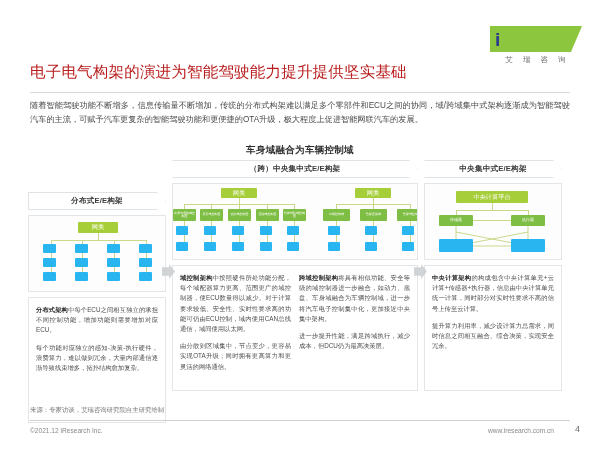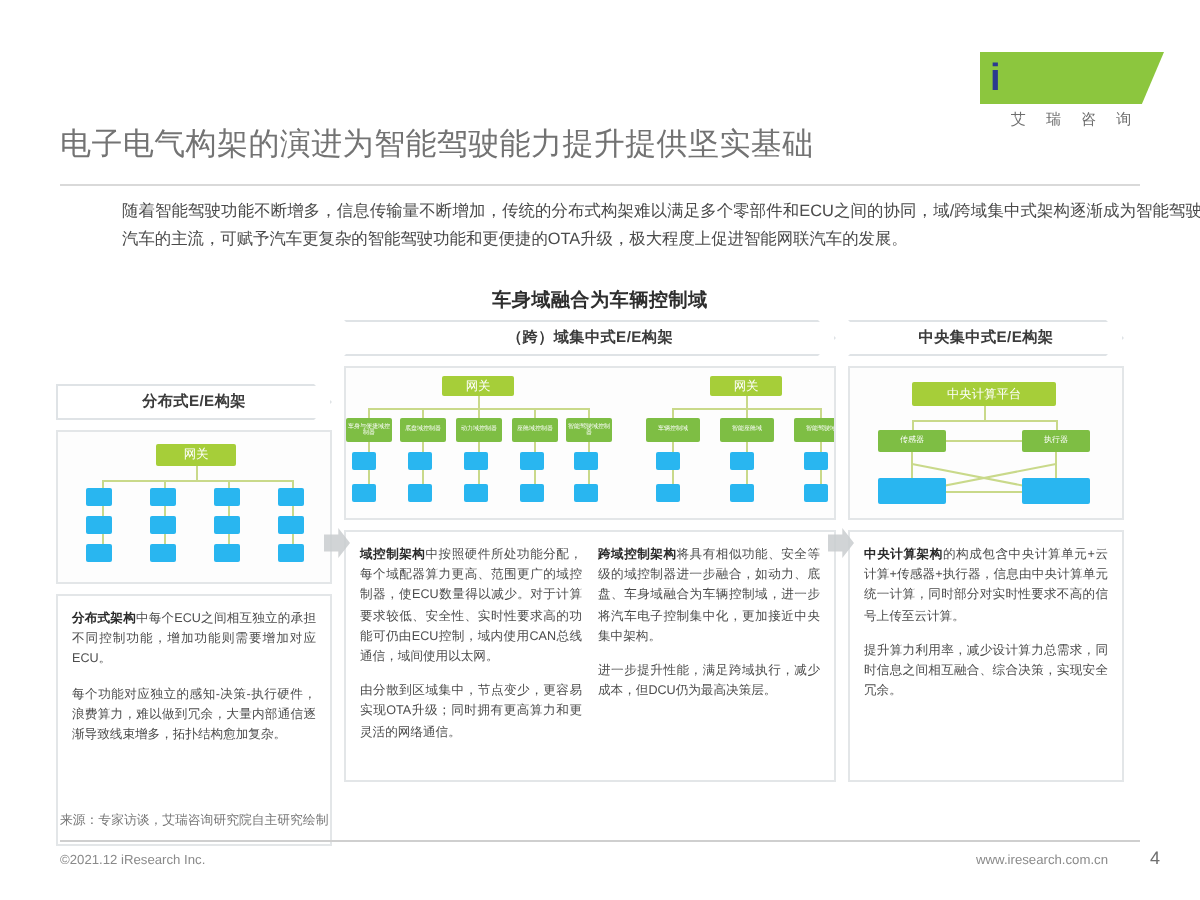--- a/index.html
+++ b/index.html
@@ -34,28 +34,28 @@
     padding-left:3px;
   }
 
   .h1{
     position:absolute;left:30px;top:26px;
     font-size:25px;color:#8cc63e;letter-spacing:2px;
     font-weight:400;
   }
   .h2{
     position:absolute;left:30px;top:62px;
-    font-size:15.5px;color:#737373;font-weight:500;letter-spacing:0.2px;
+    font-size:15.5px;color:#b91c1c;font-weight:500;letter-spacing:0.2px;
   }
   .rule{
     position:absolute;left:30px;top:92px;width:540px;height:1px;background:#d9d9d9;
   }
   .lede{
     position:absolute;left:30px;top:99px;width:540px;
-    font-size:8.2px;line-height:1.72;color:#4a4a4a;text-align:justify;margin-left:31px;
+    font-size:8.2px;line-height:1.72;color:#4a4a4a;text-align:justify;
   }
 
   
   .chart-title{
     position:absolute;left:0;right:0;top:144px;text-align:center;
     font-size:9.5px;font-weight:bold;color:#2e2e2e;letter-spacing:0.3px;
   }
 
   .stage{position:absolute;left:28px;top:160px;width:544px;height:240px;}
 
@@ -173,21 +173,21 @@
           <div class="ecu" style="left:110px;top:42px;width:13px;height:9px;"></div>
           <div class="ecu" style="left:110px;top:56px;width:13px;height:9px;"></div>
         </div>
         <div class="textbox tb">
           <p><b>分布式架构</b><span>中每个ECU之间相互独立的承担不同控制功能，增加功能则需要增加对应ECU。</span></p>
           <p>每个功能对应独立的感知-决策-执行硬件，浪费算力，难以做到冗余，大量内部通信逐渐导致线束增多，拓扑结构愈加复杂。</p>
         </div>
       </div>
 
       <div class="col c2">
-        <div class="ribbon">（跨）域集中式E/E构架</div>
+        <div class="ribbon">（跨）中央集中式E/E构架</div>
         <div class="panel">
 
           <div class="gw" style="left:48px;top:4px;width:36px;height:10px;">网关</div>
           <div class="ln lnv" style="left:66px;top:14px;height:6px;"></div>
           <div class="ln lnh" style="left:11px;top:20px;width:110px;"></div>
           <div class="ln lnv" style="left:11px;top:20px;height:5px;"></div>
           <div class="ln lnv" style="left:38px;top:20px;height:5px;"></div>
           <div class="ln lnv" style="left:66px;top:20px;height:5px;"></div>
           <div class="ln lnv" style="left:94px;top:20px;height:5px;"></div>
           <div class="ln lnv" style="left:121px;top:20px;height:5px;"></div>

